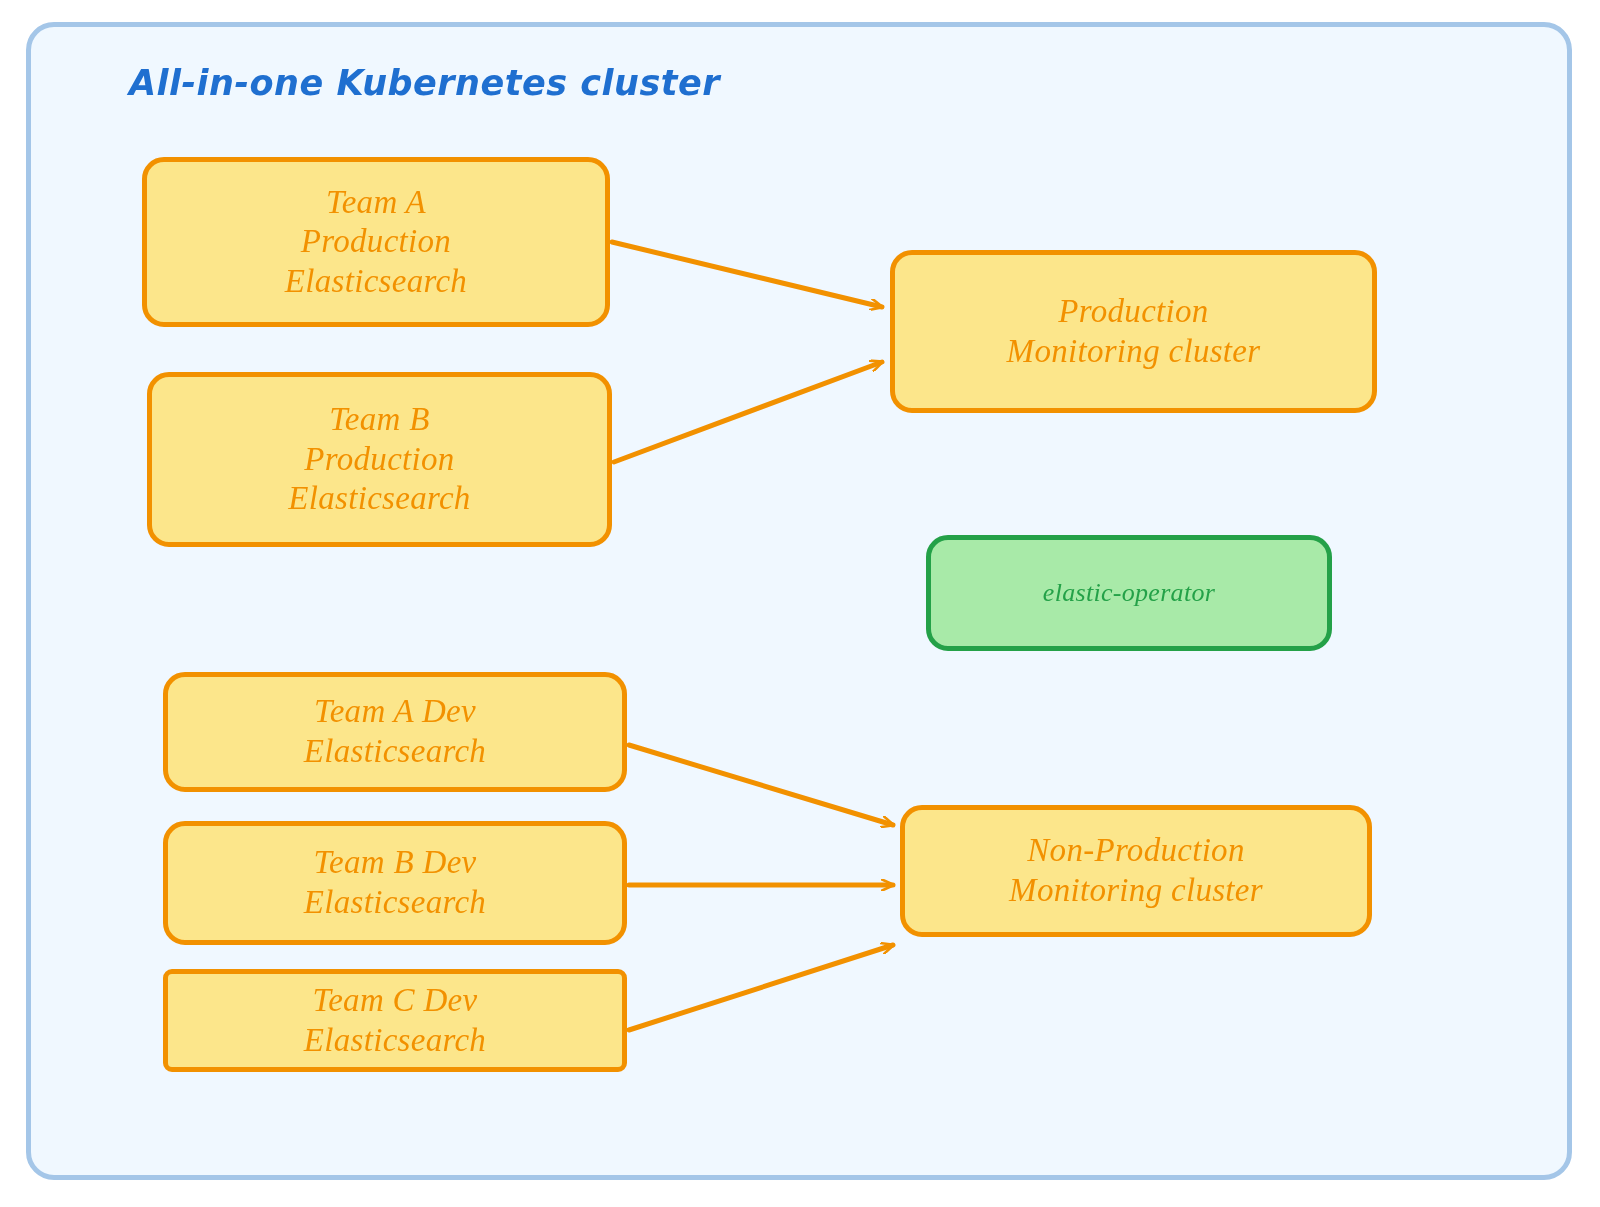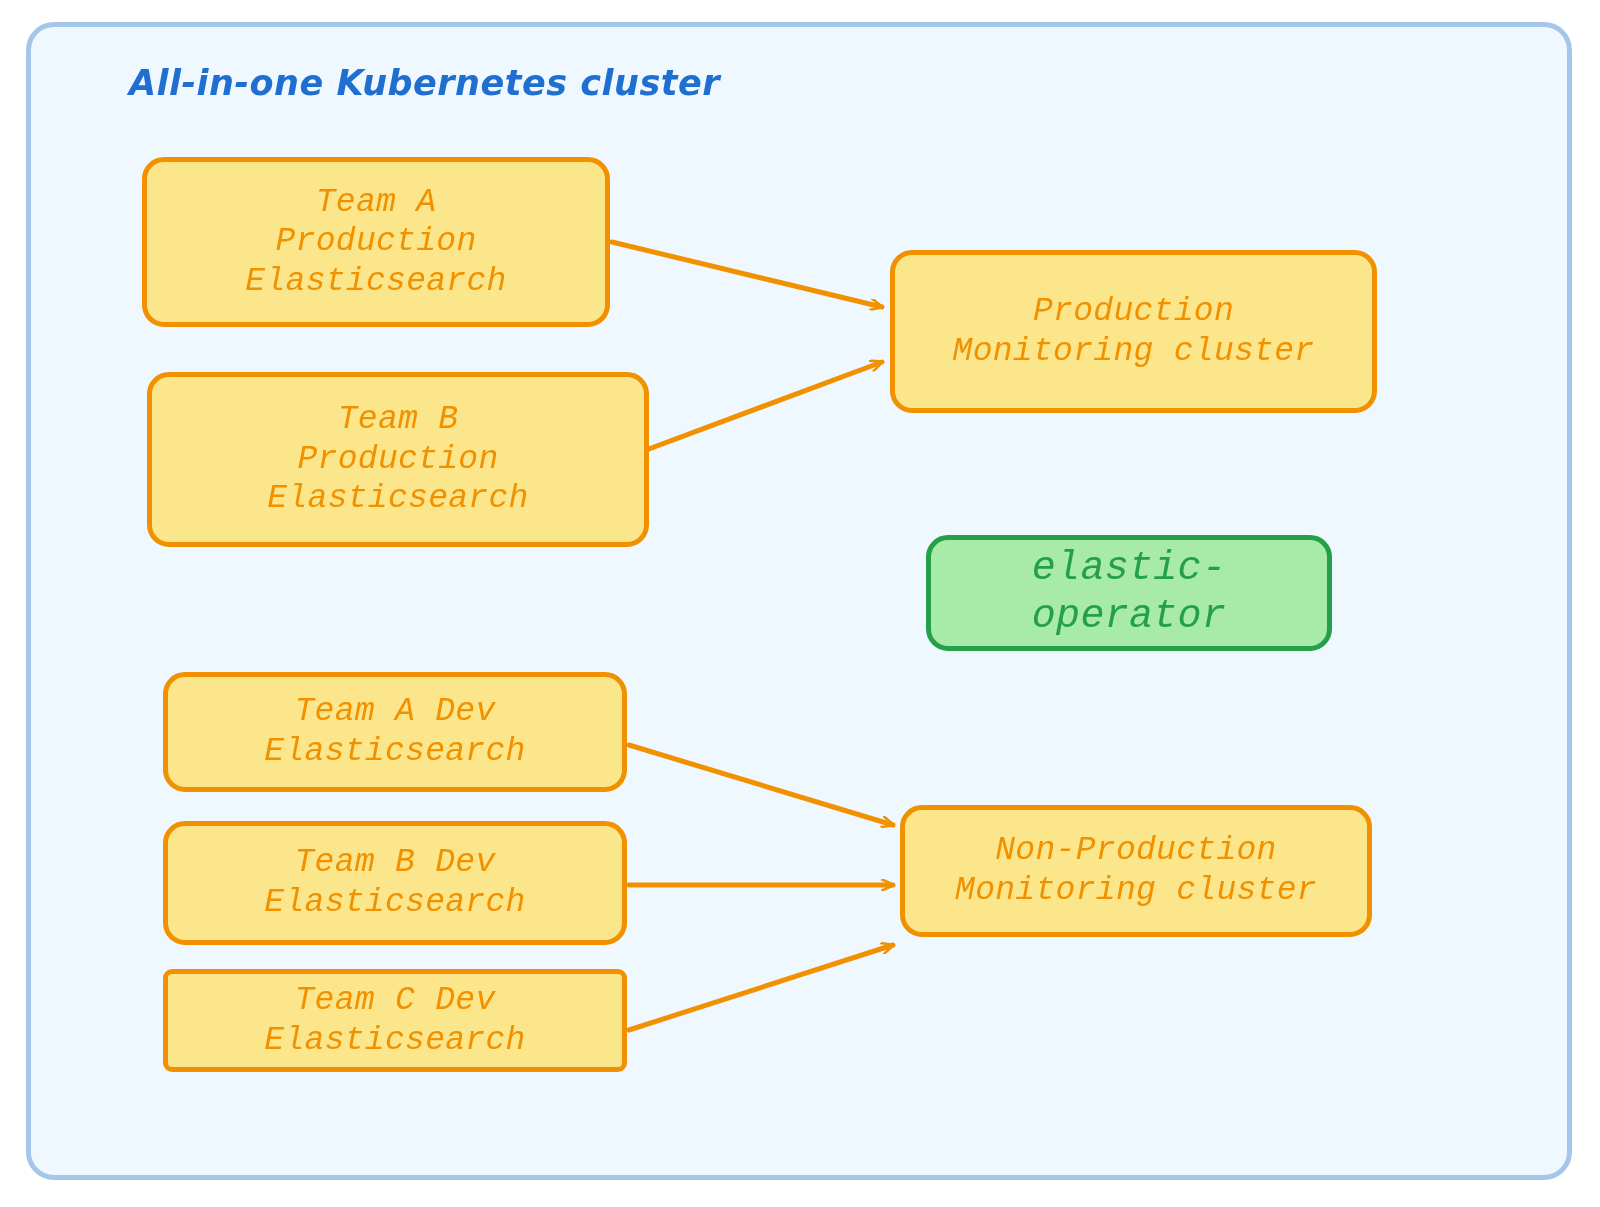--- a/index.html
+++ b/index.html
@@ -70,34 +70,34 @@
     color: #f29100;
   }
 
   .node.green {
     background: #a8eaa8;
     border-color: #24a148;
     color: #24a148;
   }
 
   .node .label {
-    font-family: Liberation Mono, monospace;
+    font-family: Liberation Serif, serif;
     font-size: 33px;
     font-style: italic;
     font-weight: 400;
     letter-spacing: 0.3px;
   }
 
   .node.green .label {
-    font-size: 40px;
+    font-size: 26px;
   }
 
   
   #node-team-a-prod   { left: 142px;  top: 157px;  width: 468px; height: 170px; }
-  #node-team-b-prod   { left: 147px;  top: 372px;  width: 502px; height: 175px; }
+  #node-team-b-prod   { left: 147px;  top: 372px;  width: 465px; height: 175px; }
   #node-prod-mon      { left: 890px;  top: 250px;  width: 487px; height: 163px; }
   #node-elastic-op    { left: 926px;  top: 535px;  width: 406px; height: 116px; }
   #node-team-a-dev    { left: 163px;  top: 672px;  width: 464px; height: 120px; }
   #node-team-b-dev    { left: 163px;  top: 821px;  width: 464px; height: 124px; }
   #node-team-c-dev    { left: 163px;  top: 969px;  width: 464px; height: 103px; border-radius: 9px; }
   #node-nonprod-mon   { left: 900px;  top: 805px;  width: 472px; height: 132px; }
 
   
   #arrows {
     position: absolute;

